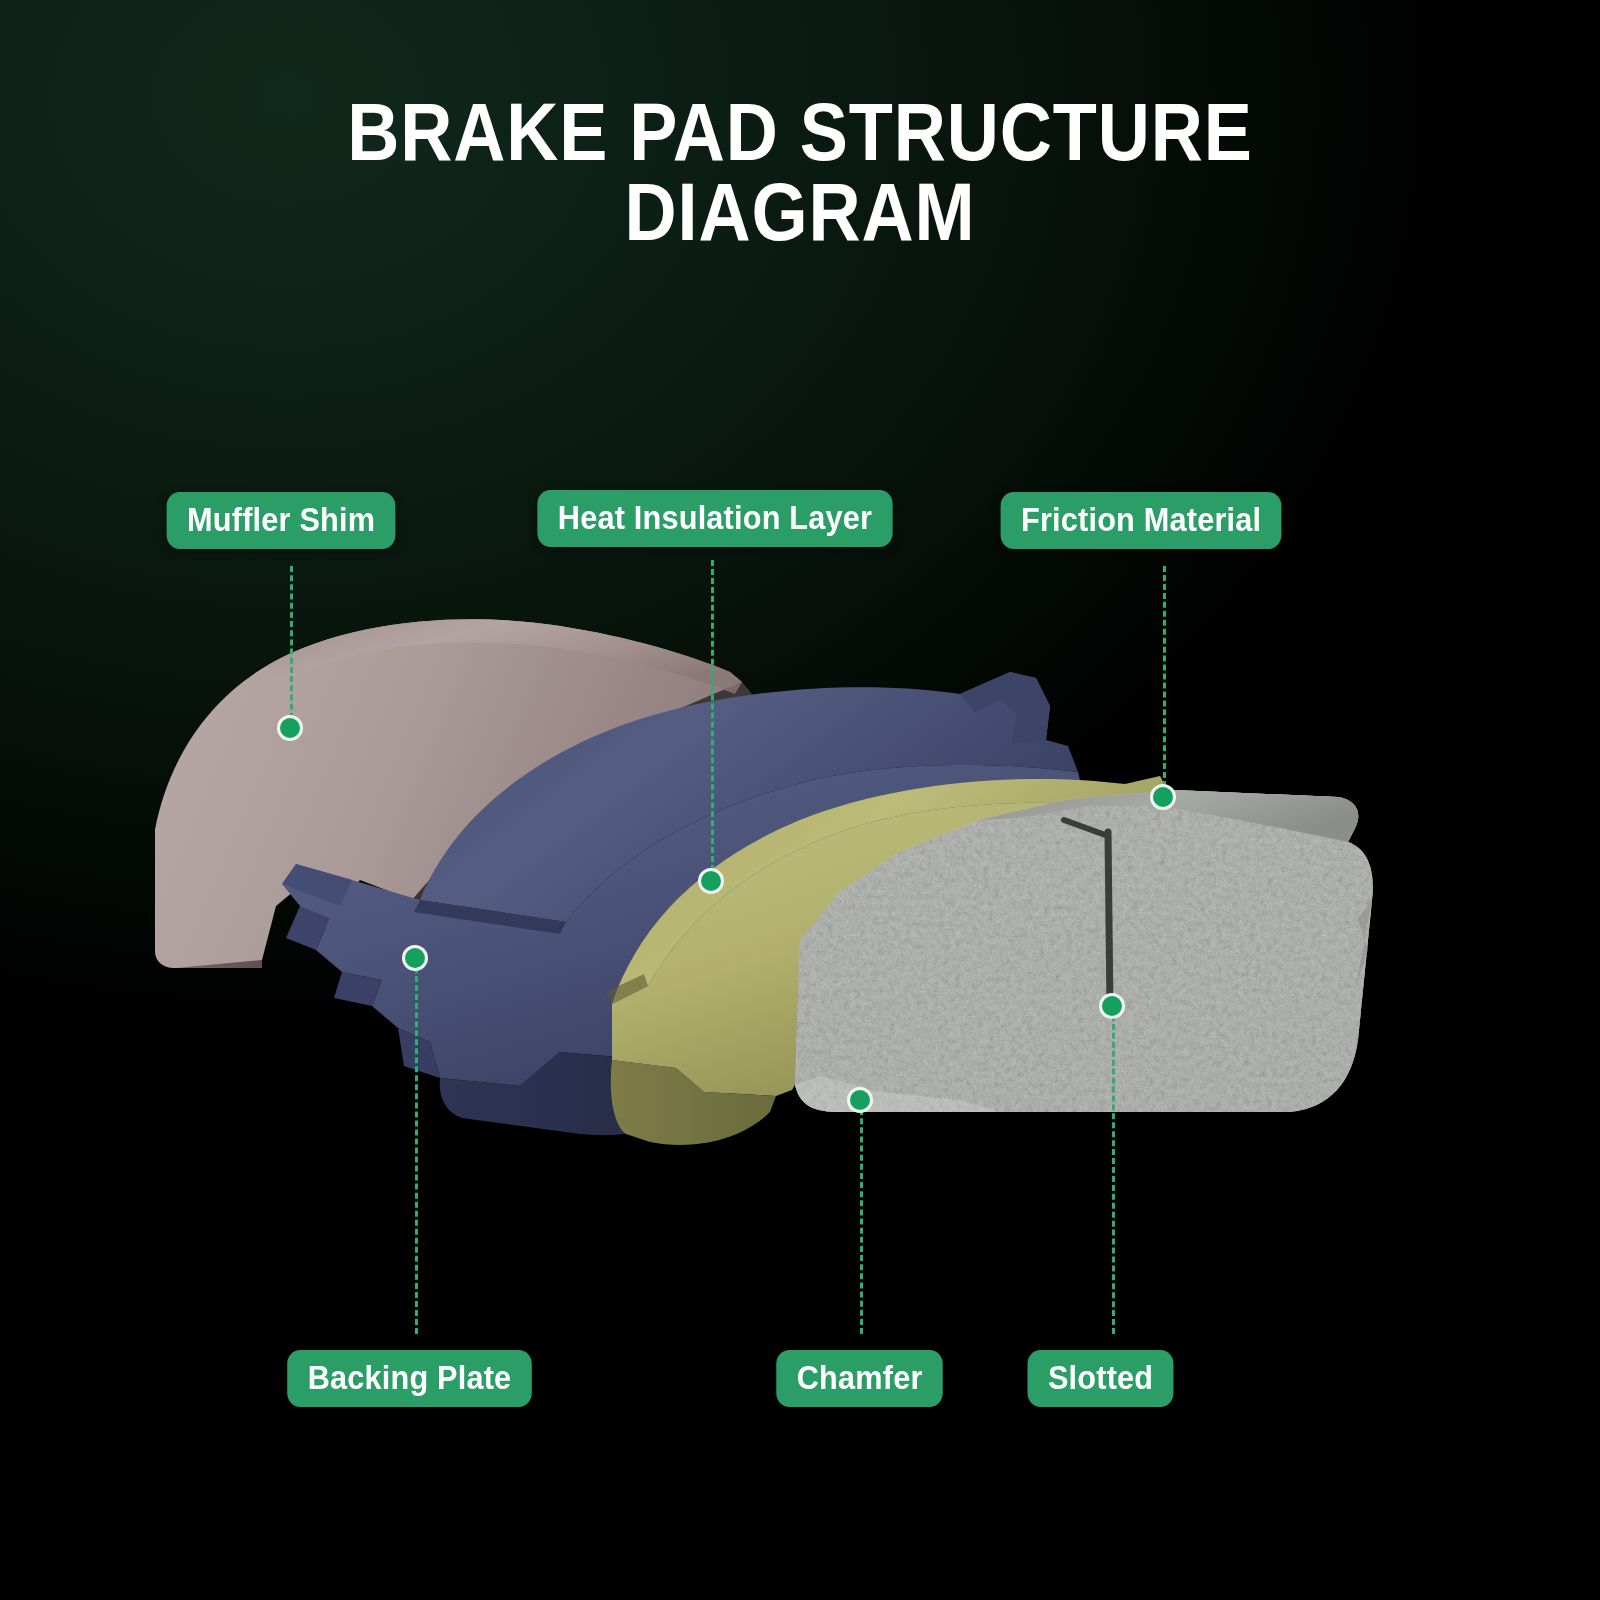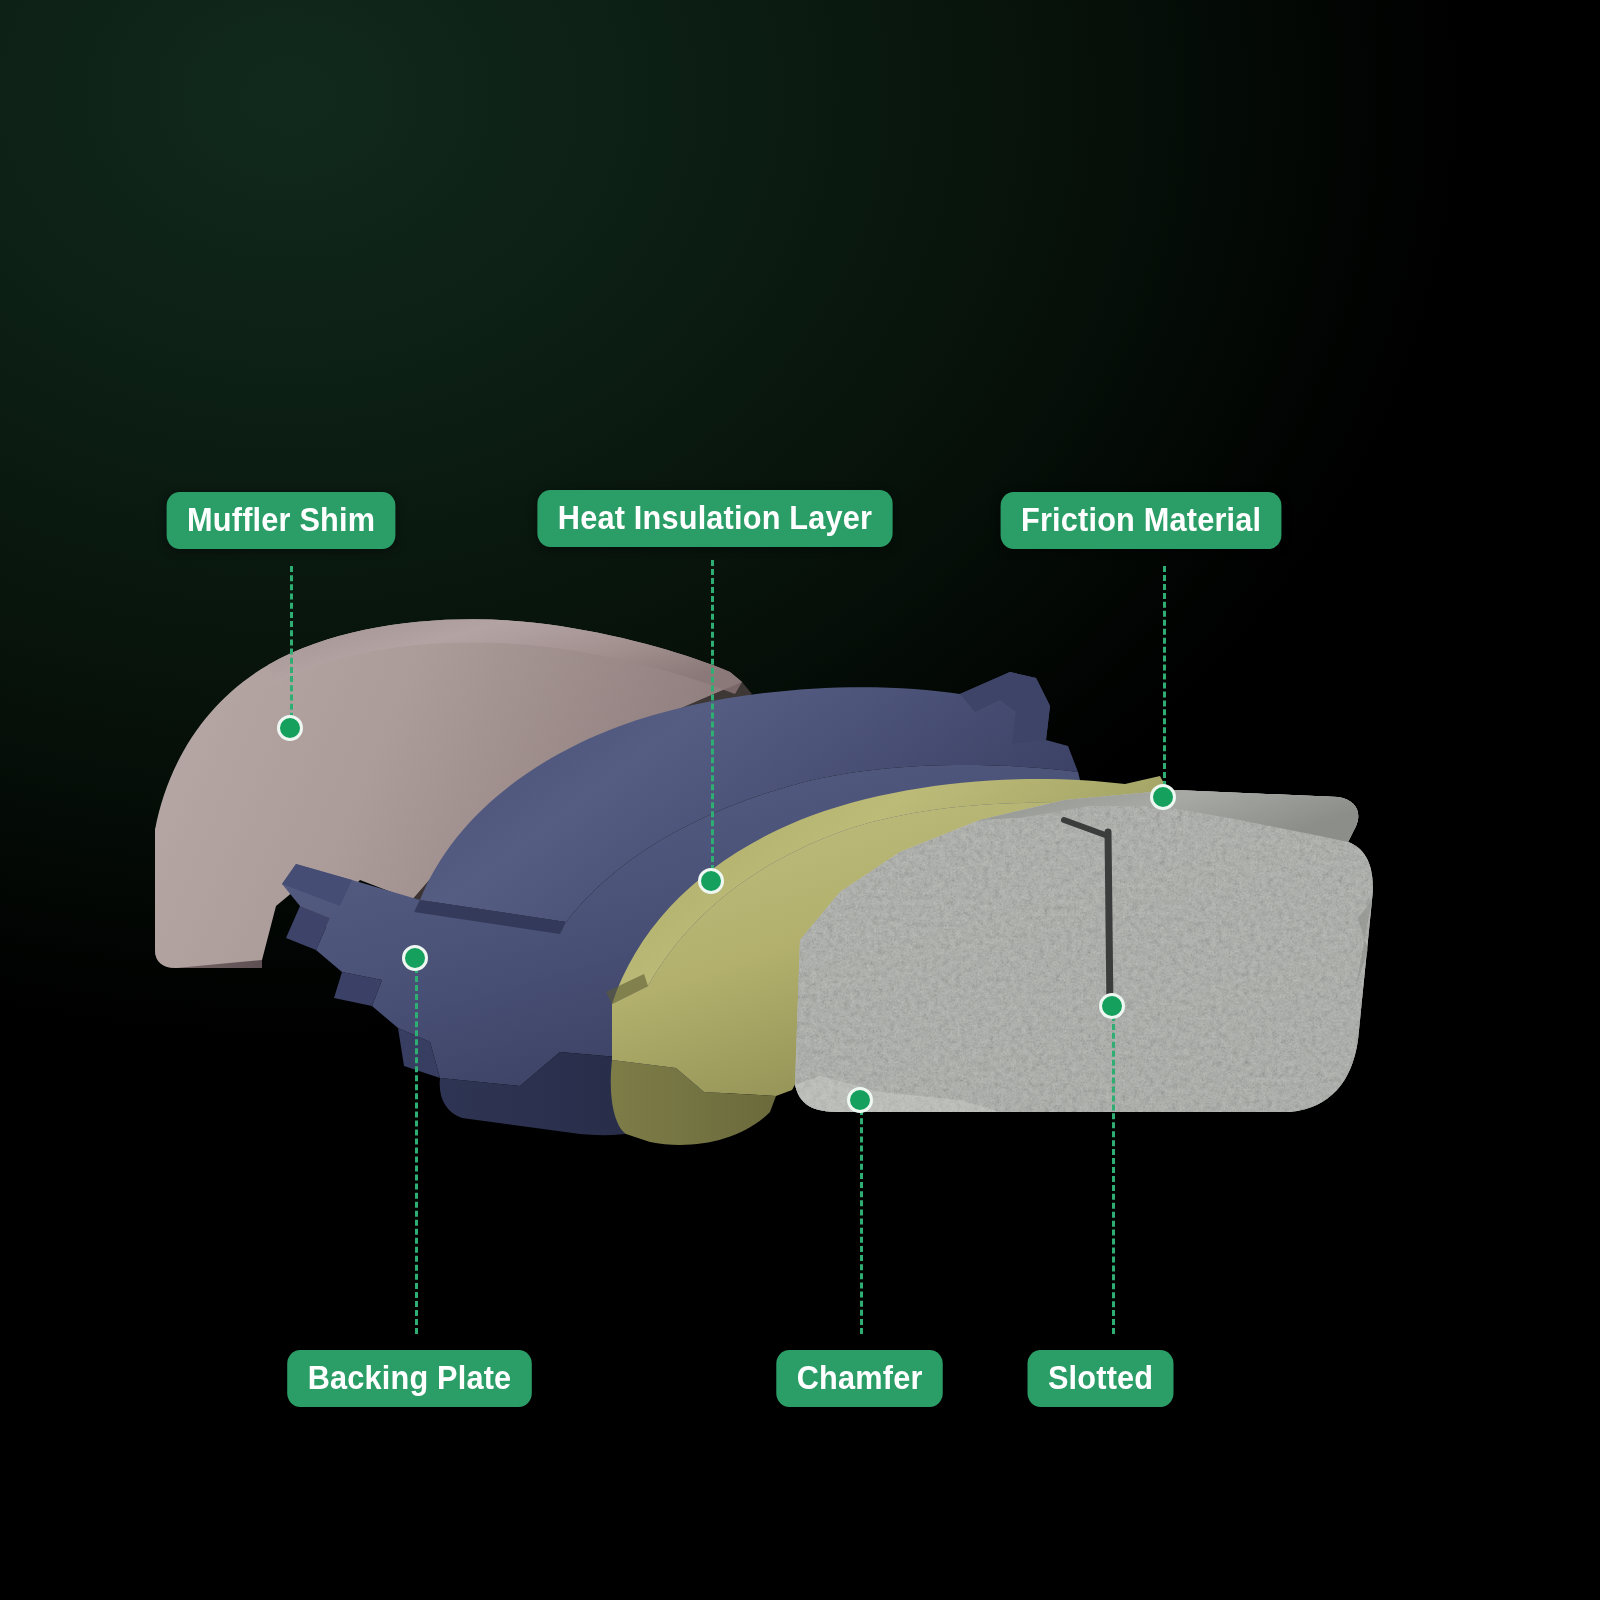--- a/index.html
+++ b/index.html
@@ -85,20 +85,24 @@
     border: 3px solid #eef7f1;
     box-sizing: border-box;
     z-index: 30;
   }
 </style>
 </head>
 <body>
 
 <div id="stage">
 
+  <div id="title-block">
+    <div class="title-line">BRAKE PAD STRUCTURE</div>
+    <div class="title-line">DIAGRAM</div>
+  </div>
 
   <svg id="art" viewBox="0 0 1600 1600">
     <defs>
 
       <linearGradient id="gShimTop" x1="0" y1="0" x2="1" y2="0.6">
         <stop offset="0%" stop-color="#9f8f8f"></stop>
         <stop offset="38%" stop-color="#b3a4a3"></stop>
         <stop offset="72%" stop-color="#a2908f"></stop>
         <stop offset="100%" stop-color="#8b7878"></stop>
       </linearGradient>

